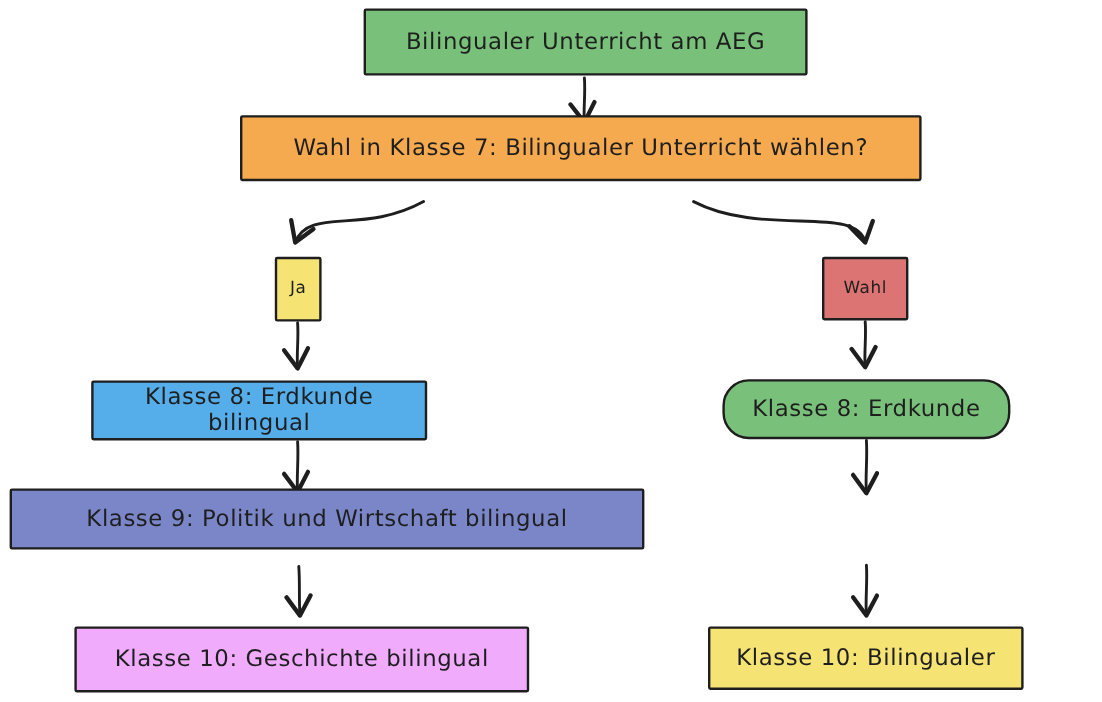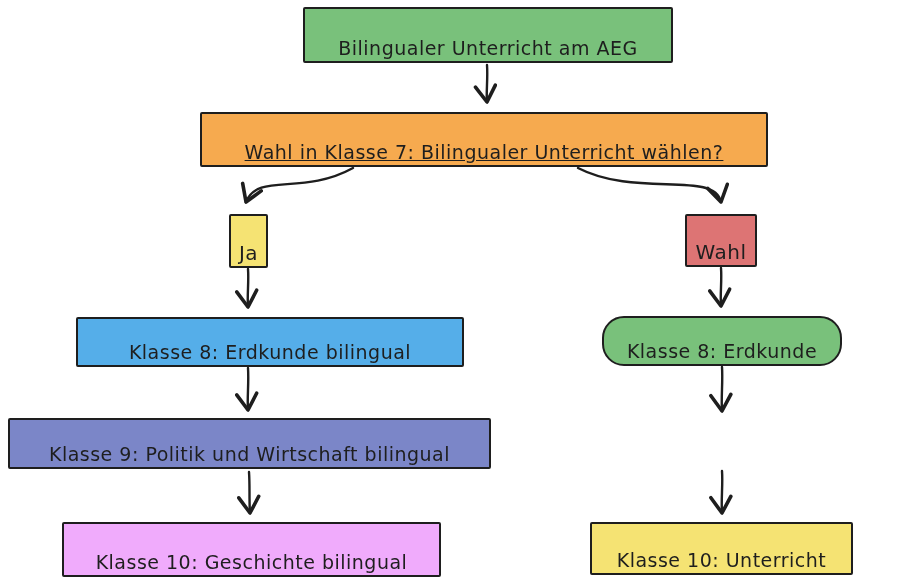--- a/index.html
+++ b/index.html
@@ -23,36 +23,36 @@
     height: 585px;
     pointer-events: none;
   }
   .node {
     position: absolute;
     box-sizing: border-box;
     border: 2.5px solid #1e1e1e;
     border-radius: 2px;
     color: #1e1e1e;
     display: flex;
-    align-items: flex-end;
+    align-items: center;
     justify-content: center;
     text-align: center;
     font-size: 19px;
     letter-spacing: 0.5px;
     line-height: 1.1;
     padding: 2px 6px;
   }
-  .node-small { font-size: 20px; padding: 2px 4px; }
+  .node-small { font-size: 14px; padding: 2px 4px; }
 
   .n-title    { left: 303px; top: 7px;   width: 370px; height: 56px; }
-  .n-decision { left: 200px; top: 112px; width: 568px; height: 55px; text-decoration: underline; }
+  .n-decision { left: 200px; top: 96px; width: 568px; height: 55px; }
   .n-ja       { left: 229px; top: 214px; width: 39px;  height: 54px; }
   .n-nein     { left: 685px; top: 214px; width: 72px;  height: 53px; }
-  .n-l8       { left: 76px;  top: 317px; width: 388px; height: 50px; }
-  .n-l9       { left: 8px;   top: 418px; width: 483px; height: 51px; }
+  .n-l8       { left: 76px;  top: 317px; width: 280px; height: 50px; }
+  .n-l9       { left: 8px;   top: 407px; width: 529px; height: 51px; }
   .n-l10      { left: 62px;  top: 522px; width: 379px; height: 55px; }
   .n-r8       { left: 602px; top: 316px; width: 240px; height: 50px; }
   .n-r9       { left: 535px; top: 421px; width: 375px; height: 50px; }
   .n-r10      { left: 590px; top: 522px; width: 263px; height: 53px; }
 
   .edge {
     fill: none;
     stroke: #1e1e1e;
     stroke-width: 2.4;
     stroke-linecap: round;
@@ -108,16 +108,16 @@
   <div class="node n-l10" style="background: #f0abfc;">
     <span>Klasse 10: Geschichte bilingual</span>
   </div>
 
   <div class="node n-r8" style="background: rgb(121, 193, 123); border-radius: 22px;">
     <span>Klasse 8: Erdkunde</span>
   </div>
 
 
   <div class="node n-r10" style="background: rgb(245, 227, 115);">
-    <span>Klasse 10: Unterricht</span>
+    <span>Klasse 10: Bilingualer</span>
   </div>
 
 </div>
 
 </body></html>

